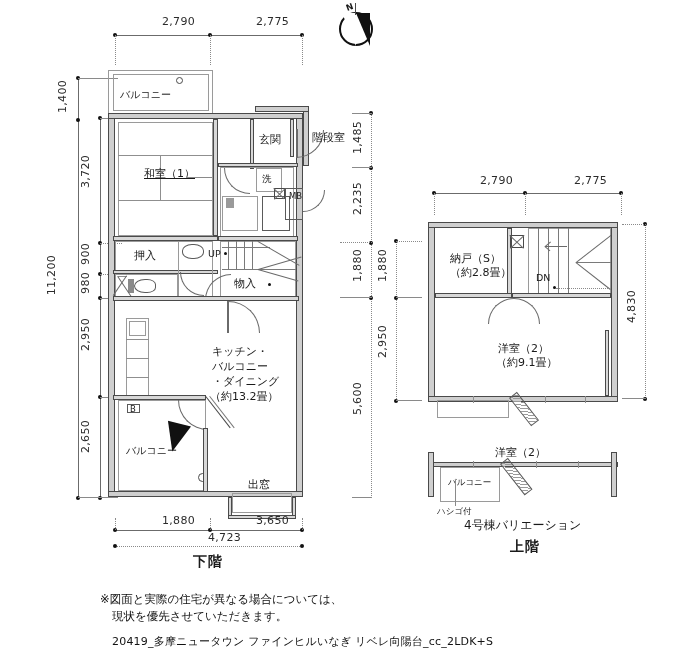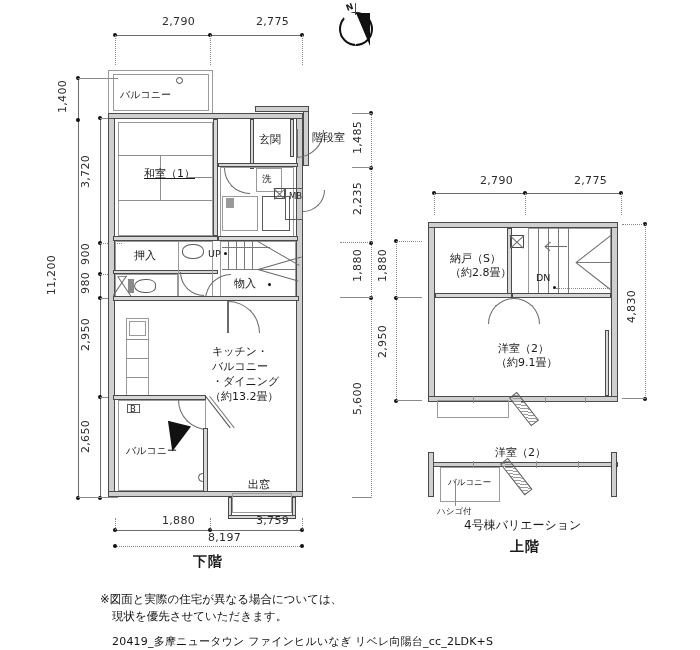--- a/index.html
+++ b/index.html
@@ -322,24 +322,24 @@
 <div class="lbl mid" style="left:464px;top:518px;">4号棟バリエーション</div>
 
 <div class="dl-h" style="left:115px;top:530px;width:187px;"></div>
 <div class="tick" style="left:113px;top:528px;"></div>
 <div class="tick" style="left:208px;top:528px;"></div>
 <div class="tick" style="left:300px;top:528px;"></div>
 <div class="dl-v dot" style="left:115px;top:518px;height:12px;"></div>
 <div class="dl-v dot" style="left:210px;top:518px;height:12px;"></div>
 <div class="dl-v dot" style="left:302px;top:518px;height:12px;"></div>
 <div class="dim ctr" style="left:162px;top:515px;">1,880</div>
-<div class="dim ctr" style="left:256px;top:515px;">3,759</div>
+<div class="dim ctr" style="left:256px;top:515px;">3,650</div>
 <div class="dl-h dot" style="left:115px;top:546px;width:187px;"></div>
 <div class="tick" style="left:113px;top:544px;"></div>
 <div class="tick" style="left:300px;top:544px;"></div>
-<div class="dim ctr" style="left:208px;top:532px;">8,197</div>
+<div class="dim ctr" style="left:208px;top:532px;">4,723</div>
 
 <div class="lbl big ctr" style="left:208px;top:553px;">下階</div>
 <div class="lbl big ctr" style="left:525px;top:538px;">上階</div>
 
 <div class="foot" style="left:100px;top:590px;">※図面と実際の住宅が異なる場合については、</div>
 <div class="foot" style="left:112px;top:607px;">現状を優先させていただきます。</div>
 <div class="caption" style="left:112px;top:634px;">20419_多摩ニュータウン ファインヒルいなぎ リベレ向陽台_cc_2LDK+S</div>
 
 </body></html>

